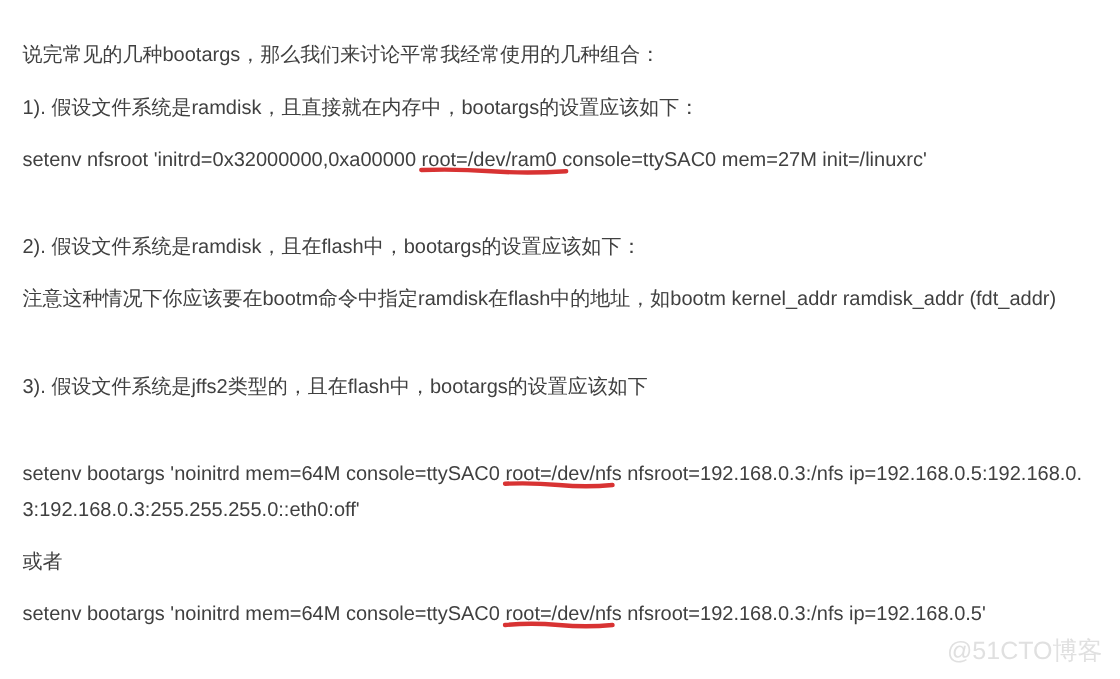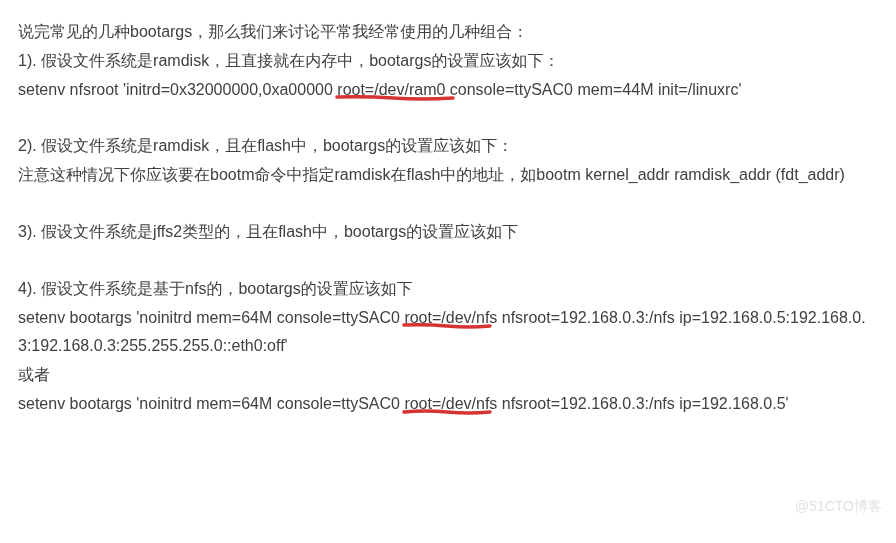--- a/index.html
+++ b/index.html
@@ -15,67 +15,67 @@
       padding: 18px 18px 18px 18px;
       width: 896px;
       height: 543px;
       overflow: hidden;
       background: #ffffff;
       position: relative;
     }
     .line {
       position: relative;
       word-break: break-all;
+      margin-top: 13px;
     }
     .underline-red {
       position: relative;
       display: inline;
     }
     .underline-svg {
       position: absolute;
       pointer-events: none;
     }
     .watermark {
       position: absolute;
-      bottom: 24px;
+      bottom: 4px;
       right: 14px;
       color: #cccccc;
-      font-size: 14px;
+      font-size: 20px;
       opacity: 0.6;
     }
     .blank-line {
       height: 28px;
     }
   </style>
 </head>
 <body>
 
 <div class="content">
 
   <div class="line">说完常见的几种bootargs，那么我们来讨论平常我经常使用的几种组合：</div>
 
   <div class="line">1). 假设文件系统是ramdisk，且直接就在内存中，bootargs的设置应该如下：</div>
   <div class="line">
     <span>setenv nfsroot 'initrd=0x32000000,0xa00000 </span><span class="underline-red"><span>root=/dev/ram0</span><svg class="underline-svg" style="left:-2px;bottom:-6px;width:120px;height:10px" viewBox="0 0 120 10">
           <path d="M2 3 Q 30 2 58 4 T 118 4" stroke="#d83333" stroke-width="3.5" fill="none" stroke-linecap="round"></path>
-        </svg></span><span> console=ttySAC0 mem=44M init=/linuxrc'</span>
+        </svg></span><span> console=ttySAC0 mem=27M init=/linuxrc'</span>
   </div>
 
   <div class="blank-line"></div>
 
   <div class="line">2). 假设文件系统是ramdisk，且在flash中，bootargs的设置应该如下：</div>
   <div class="line">注意这种情况下你应该要在bootm命令中指定ramdisk在flash中的地址，如bootm kernel_addr ramdisk_addr (fdt_addr)</div>
 
   <div class="blank-line"></div>
 
   <div class="line">3). 假设文件系统是jffs2类型的，且在flash中，bootargs的设置应该如下</div>
 
   <div class="blank-line"></div>
 
-  <div class="line">4). 假设文件系统是基于nfs的，bootargs的设置应该如下</div>
   <div class="line">
     <span>setenv bootargs 'noinitrd mem=64M console=ttySAC0 </span><span class="underline-red"><span>root=/dev/n</span><svg class="underline-svg" style="left:-2px;bottom:-6px;width:90px;height:10px" viewBox="0 0 90 10">
           <path d="M2 3 Q 23 2 45 4 T 88 4" stroke="#d83333" stroke-width="3.5" fill="none" stroke-linecap="round"></path>
         </svg></span><span>fs nfsroot=192.168.0.3:/nfs ip=192.168.0.5:192.168.0.3:192.168.0.3:255.255.255.0::eth0:off'</span>
   </div>
   <div class="line">或者</div>
   <div class="line">
     <span>setenv bootargs 'noinitrd mem=64M console=ttySAC0 </span><span class="underline-red"><span>root=/dev/n</span><svg class="underline-svg" style="left:-2px;bottom:-6px;width:90px;height:10px" viewBox="0 0 90 10">
           <path d="M2 4 Q 23 2 45 4 T 88 4" stroke="#d83333" stroke-width="3.5" fill="none" stroke-linecap="round"></path>
         </svg></span><span>fs nfsroot=192.168.0.3:/nfs ip=192.168.0.5'</span>

